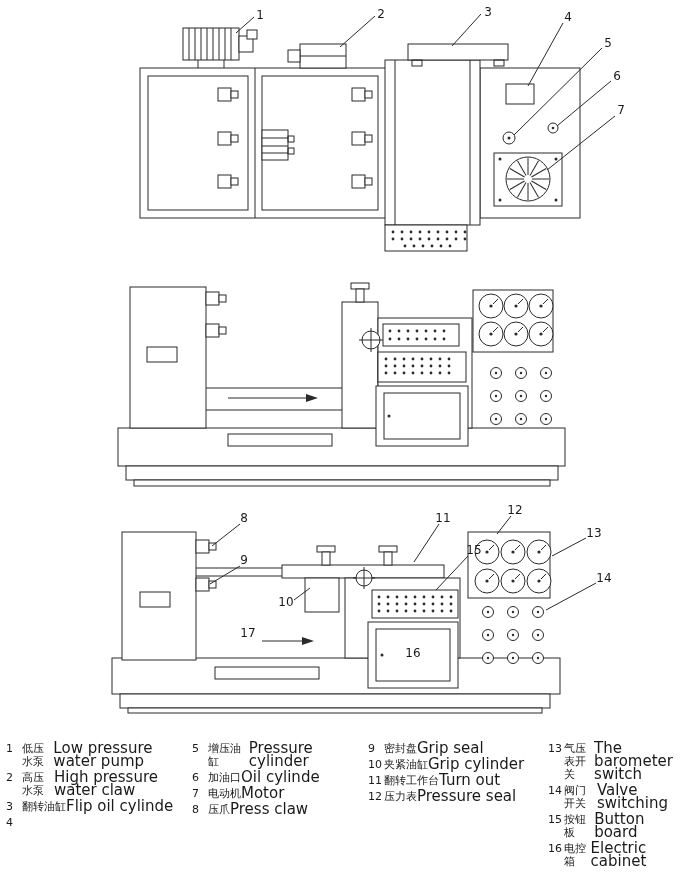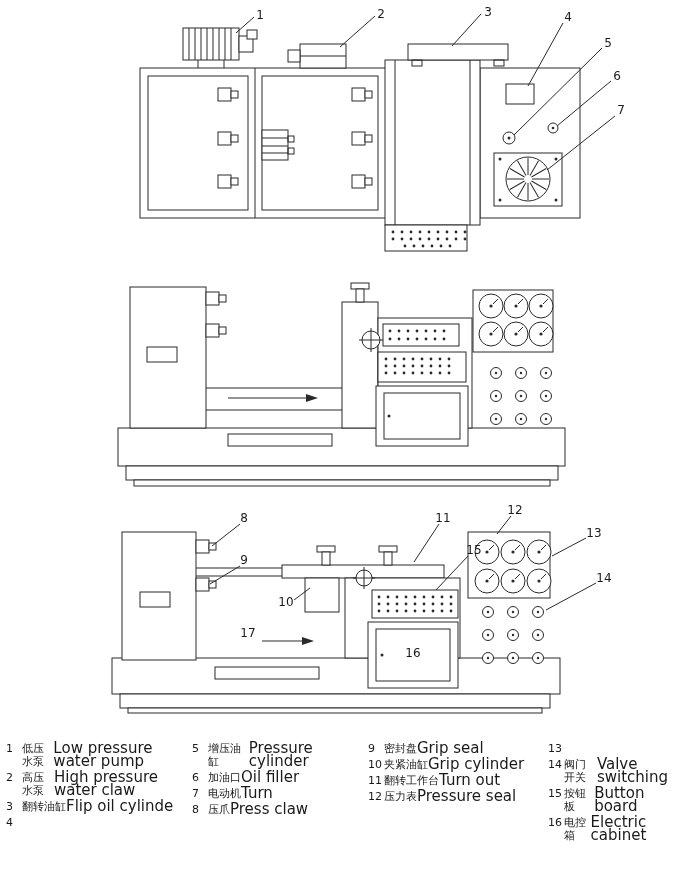--- a/index.html
+++ b/index.html
@@ -392,28 +392,28 @@
       <span class="li-num">5</span>
       <span class="li-text">
             <span class="li-zh">增压油缸</span>
             <span class="li-en">Pressure cylinder</span>
           </span>
     </div>
     <div class="legend-item">
       <span class="li-num">6</span>
       <span class="li-text">
             <span class="li-zh">加油口</span>
-            <span class="li-en">Oil filler</span>
+            <span class="li-en">Oil cylinde</span>
           </span>
     </div>
     <div class="legend-item">
       <span class="li-num">7</span>
       <span class="li-text">
             <span class="li-zh">电动机</span>
-            <span class="li-en">Turn</span>
+            <span class="li-en">Motor</span>
           </span>
     </div>
     <div class="legend-item">
       <span class="li-num">8</span>
       <span class="li-text">
             <span class="li-zh">压爪</span>
             <span class="li-en">Press claw</span>
           </span>
     </div>
   </div>
@@ -443,20 +443,24 @@
       <span class="li-num">12</span>
       <span class="li-text">
             <span class="li-zh">压力表</span>
             <span class="li-en">Pressure seal</span>
           </span>
     </div>
   </div>
   <div class="legend-col">
     <div class="legend-item">
       <span class="li-num">13</span>
+      <span class="li-text">
+            <span class="li-zh">气压表开关</span>
+            <span class="li-en">The barometer switch</span>
+          </span>
     </div>
     <div class="legend-item">
       <span class="li-num">14</span>
       <span class="li-text">
             <span class="li-zh">阀门开关</span>
             <span class="li-en">Valve switching</span>
           </span>
     </div>
     <div class="legend-item">
       <span class="li-num">15</span>

